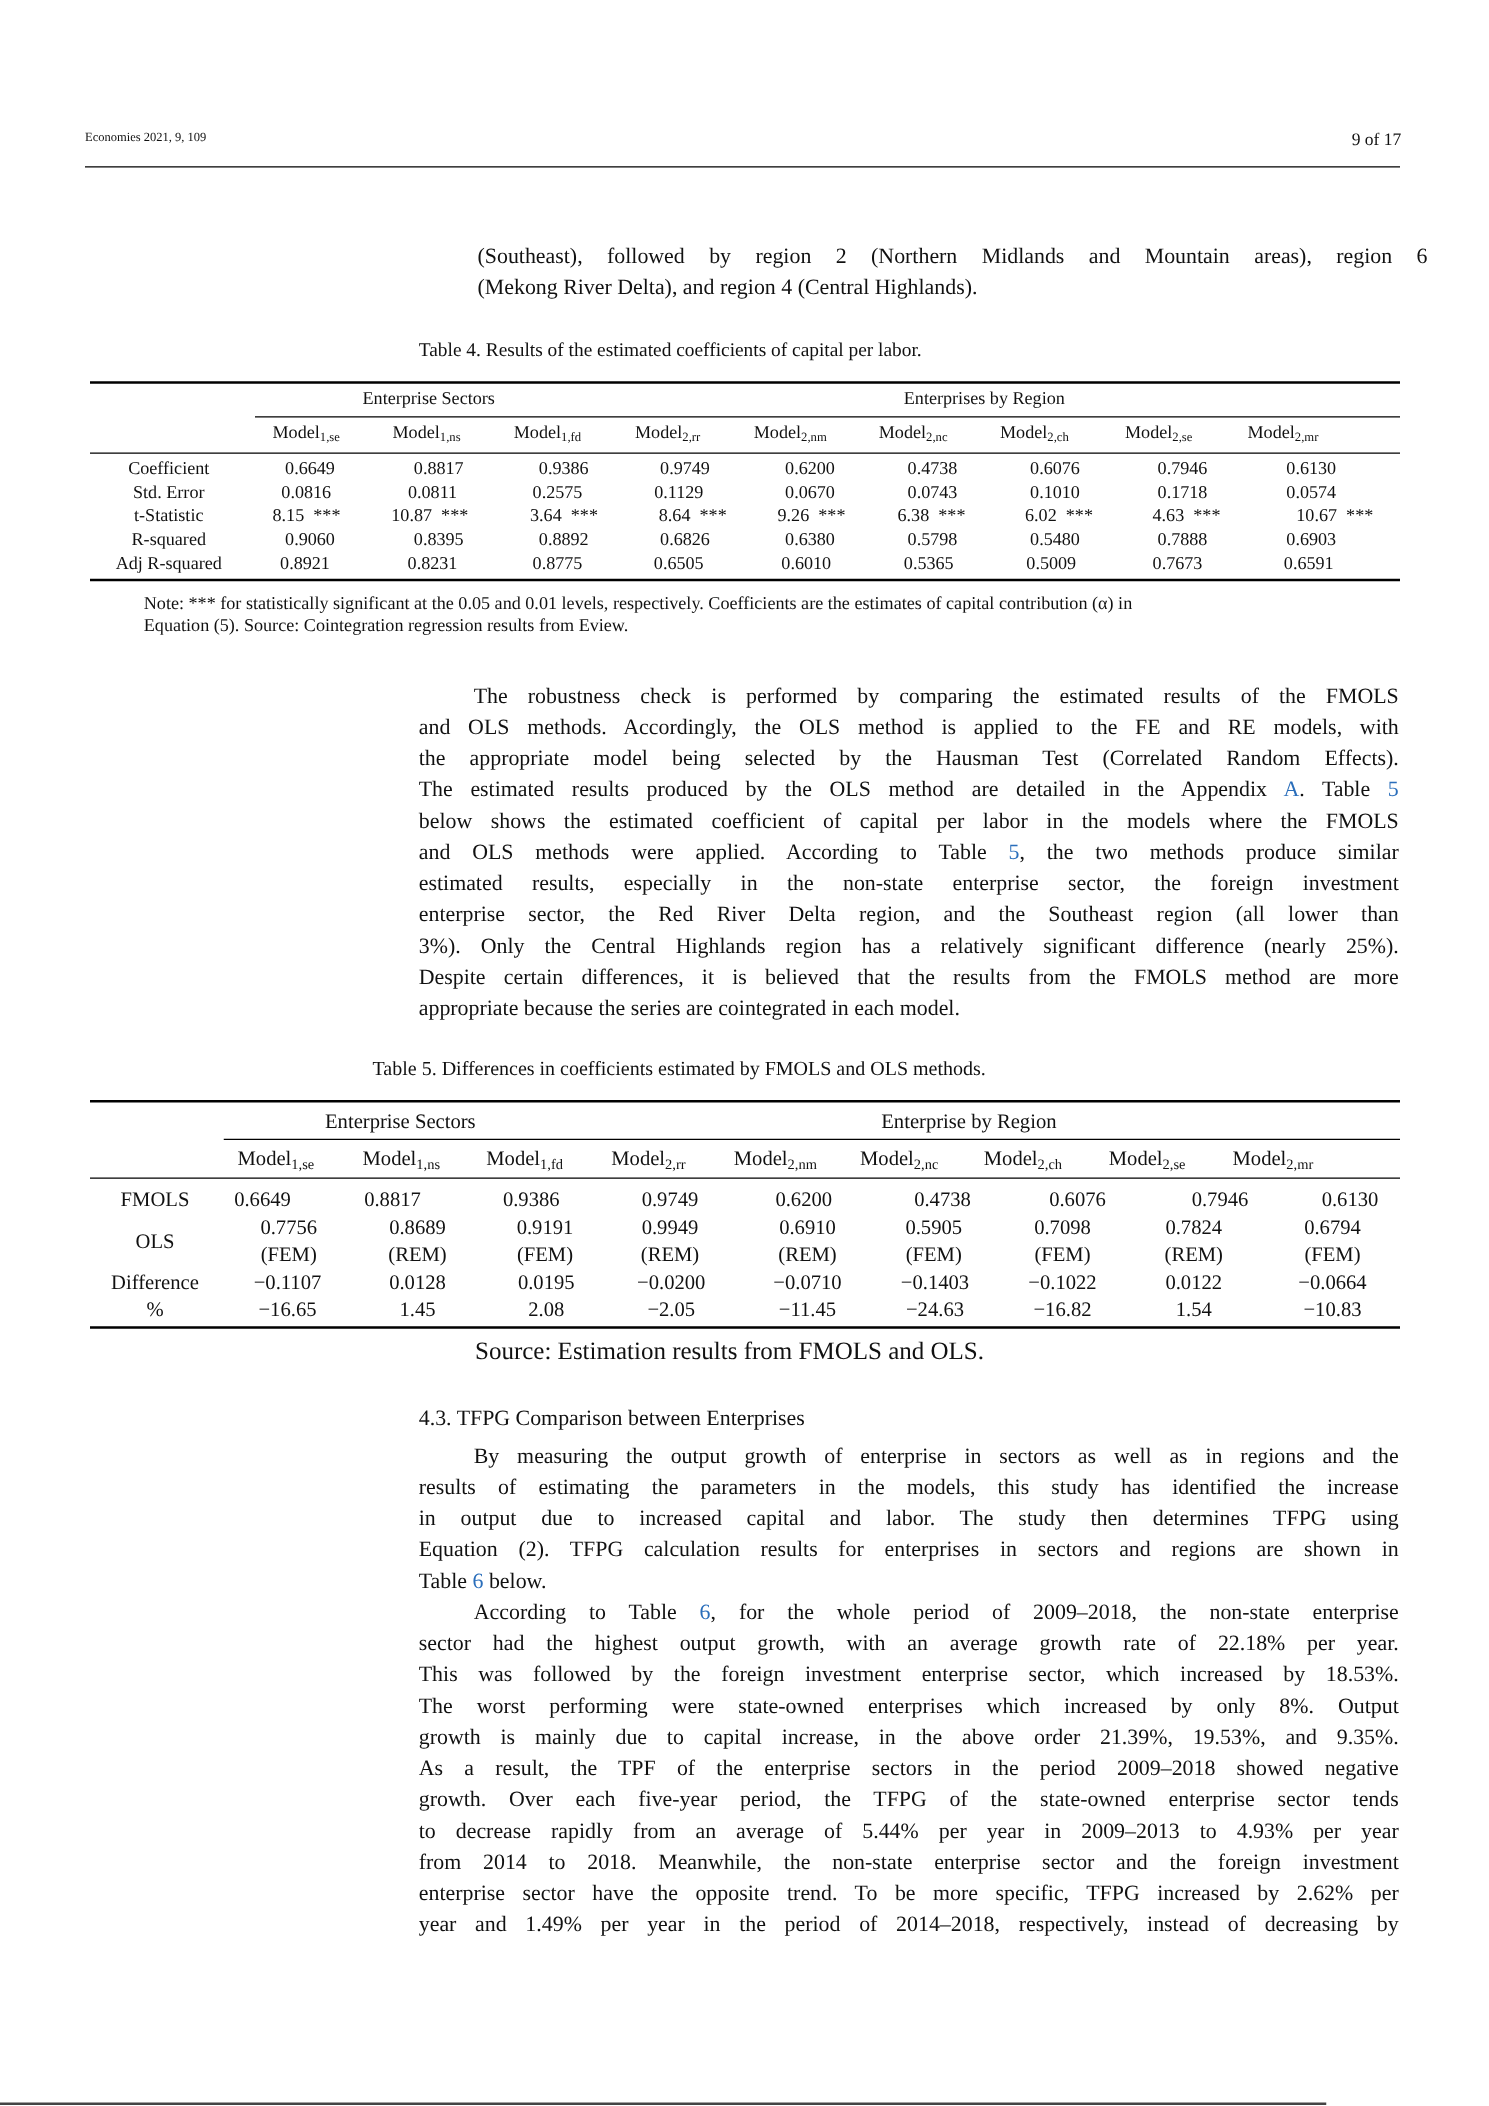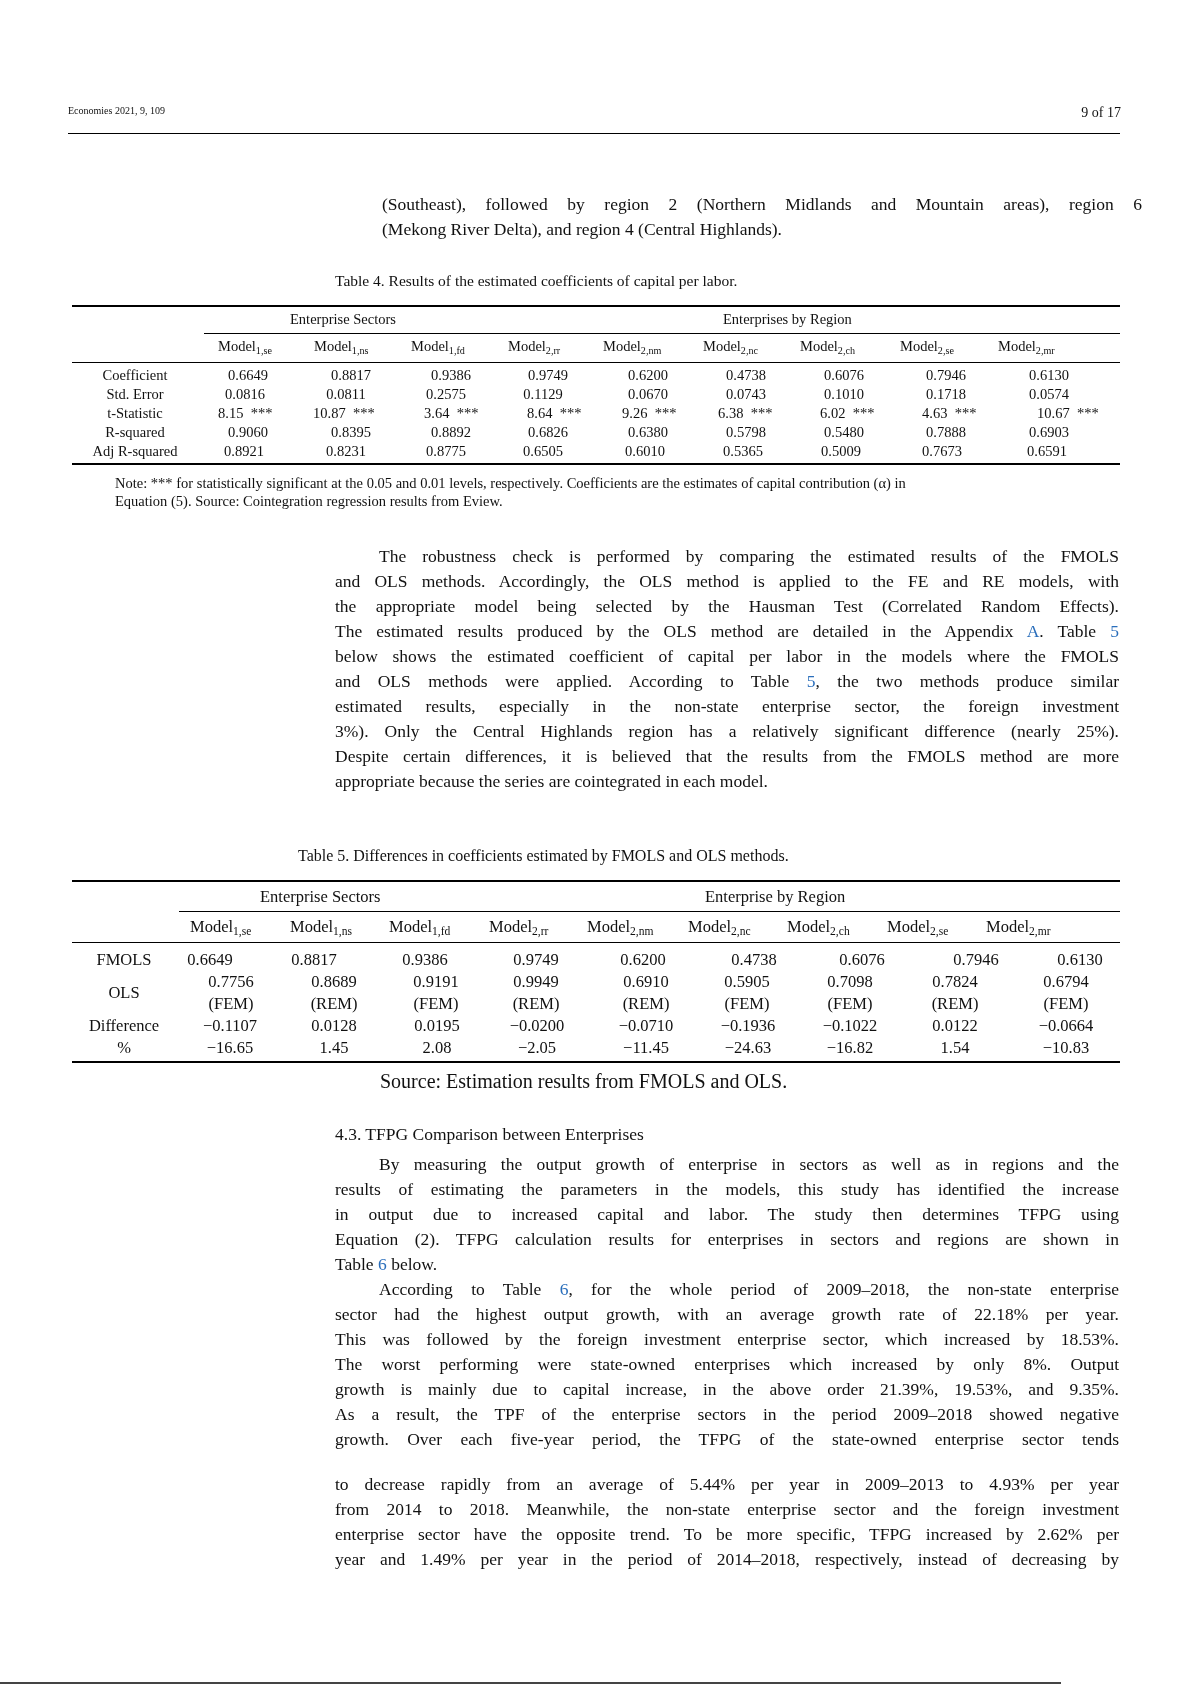--- a/index.html
+++ b/index.html
@@ -116,20 +116,21 @@
 </div>
 
 <div class="abs para" style="left:335px; top:544px; width:784px;">
   <div class="indent" style="text-align-last:justify;">The robustness check is performed by comparing the estimated results of the FMOLS</div>
   <div style="text-align-last:justify;">and OLS methods. Accordingly, the OLS method is applied to the FE and RE models, with</div>
   <div style="text-align-last:justify;">the appropriate model being selected by the Hausman Test (Correlated Random Effects).</div>
   <div style="text-align-last:justify;"><span>The estimated results produced by the OLS method are detailed in the Appendix </span><span class="link">A</span><span>. Table </span><span class="link">5</span></div>
   <div style="text-align-last:justify;">below shows the estimated coefficient of capital per labor in the models where the FMOLS</div>
   <div style="text-align-last:justify;"><span>and OLS methods were applied. According to Table </span><span class="link">5</span><span>, the two methods produce similar</span></div>
   <div style="text-align-last:justify;">estimated results, especially in the non-state enterprise sector, the foreign investment</div>
+  <div style="text-align-last:justify;">enterprise sector, the Red River Delta region, and the Southeast region (all lower than</div>
   <div style="text-align-last:justify;">3%). Only the Central Highlands region has a relatively significant difference (nearly 25%).</div>
   <div style="text-align-last:justify;">Despite certain differences, it is believed that the results from the FMOLS method are more</div>
   <div>appropriate because the series are cointegrated in each model.</div>
 </div>
 
 <div class="abs caption" style="left:298px; top:847px; width:700px; text-align:left; font-size:16px;">Table 5. Differences in coefficients estimated by FMOLS and OLS methods.</div>
 <div class="rule-thick" style="left:72px; top:880px; width:1048px;"></div>
 <div class="cell5" style="left:260px; top:887px;">Enterprise Sectors</div>
 <div class="cell5" style="left:705px; top:887px;">Enterprise by Region</div>
 <div class="rule-thin" style="left:179px; top:911px; width:941px;"></div>
@@ -174,21 +175,21 @@
     <div class="cell5" style="left: 747px; top: 994px; transform: translateX(-50%);">(FEM)</div>
     <div class="cell5" style="left: 850px; top: 994px; transform: translateX(-50%);">(FEM)</div>
     <div class="cell5" style="left: 955px; top: 994px; transform: translateX(-50%);">(REM)</div>
     <div class="cell5" style="left: 1066px; top: 994px; transform: translateX(-50%);">(FEM)</div>
     <div class="cell5" style="left: 124px; top: 1016px; transform: translateX(-50%);">Difference</div>
     <div class="cell5" style="left: 230px; top: 1016px; transform: translateX(-50%);">−0.1107</div>
     <div class="cell5" style="left: 334px; top: 1016px; transform: translateX(-50%);">0.0128</div>
     <div class="cell5" style="left: 437px; top: 1016px; transform: translateX(-50%);">0.0195</div>
     <div class="cell5" style="left: 537px; top: 1016px; transform: translateX(-50%);">−0.0200</div>
     <div class="cell5" style="left: 646px; top: 1016px; transform: translateX(-50%);">−0.0710</div>
-    <div class="cell5" style="left: 748px; top: 1016px; transform: translateX(-50%);">−0.1936</div>
+    <div class="cell5" style="left: 748px; top: 1016px; transform: translateX(-50%);">−0.1403</div>
     <div class="cell5" style="left: 850px; top: 1016px; transform: translateX(-50%);">−0.1022</div>
     <div class="cell5" style="left: 955px; top: 1016px; transform: translateX(-50%);">0.0122</div>
     <div class="cell5" style="left: 1066px; top: 1016px; transform: translateX(-50%);">−0.0664</div>
     <div class="cell5" style="left: 124px; top: 1038px; transform: translateX(-50%);">%</div>
     <div class="cell5" style="left: 230px; top: 1038px; transform: translateX(-50%);">−16.65</div>
     <div class="cell5" style="left: 334px; top: 1038px; transform: translateX(-50%);">1.45</div>
     <div class="cell5" style="left: 437px; top: 1038px; transform: translateX(-50%);">2.08</div>
     <div class="cell5" style="left: 537px; top: 1038px; transform: translateX(-50%);">−2.05</div>
     <div class="cell5" style="left: 646px; top: 1038px; transform: translateX(-50%);">−11.45</div>
     <div class="cell5" style="left: 748px; top: 1038px; transform: translateX(-50%);">−24.63</div>
@@ -206,19 +207,19 @@
   <div style="text-align-last:justify;">in output due to increased capital and labor. The study then determines TFPG using</div>
   <div style="text-align-last:justify;">Equation (2). TFPG calculation results for enterprises in sectors and regions are shown in</div>
   <div><span>Table </span><span class="link">6</span><span> below.</span></div>
   <div class="indent" style="text-align-last:justify;"><span>According to Table </span><span class="link">6</span><span>, for the whole period of 2009–2018, the non-state enterprise</span></div>
   <div style="text-align-last:justify;">sector had the highest output growth, with an average growth rate of 22.18% per year.</div>
   <div style="text-align-last:justify;">This was followed by the foreign investment enterprise sector, which increased by 18.53%.</div>
   <div style="text-align-last:justify;">The worst performing were state-owned enterprises which increased by only 8%. Output</div>
   <div style="text-align-last:justify;">growth is mainly due to capital increase, in the above order 21.39%, 19.53%, and 9.35%.</div>
   <div style="text-align-last:justify;">As a result, the TPF of the enterprise sectors in the period 2009–2018 showed negative</div>
   <div style="text-align-last:justify;">growth. Over each five-year period, the TFPG of the state-owned enterprise sector tends</div>
-  <div style="text-align-last:justify;margin-top:20px;">to decrease rapidly from an average of 5.44% per year in 2009–2013 to 4.93% per year</div>
+  <div style="text-align-last:justify;">to decrease rapidly from an average of 5.44% per year in 2009–2013 to 4.93% per year</div>
   <div style="text-align-last:justify;">from 2014 to 2018. Meanwhile, the non-state enterprise sector and the foreign investment</div>
   <div style="text-align-last:justify;">enterprise sector have the opposite trend. To be more specific, TFPG increased by 2.62% per</div>
   <div style="text-align-last:justify;">year and 1.49% per year in the period of 2014–2018, respectively, instead of decreasing by</div>
 </div>
 
 <div class="abs bottom-rule"></div>
 
 </body></html>

